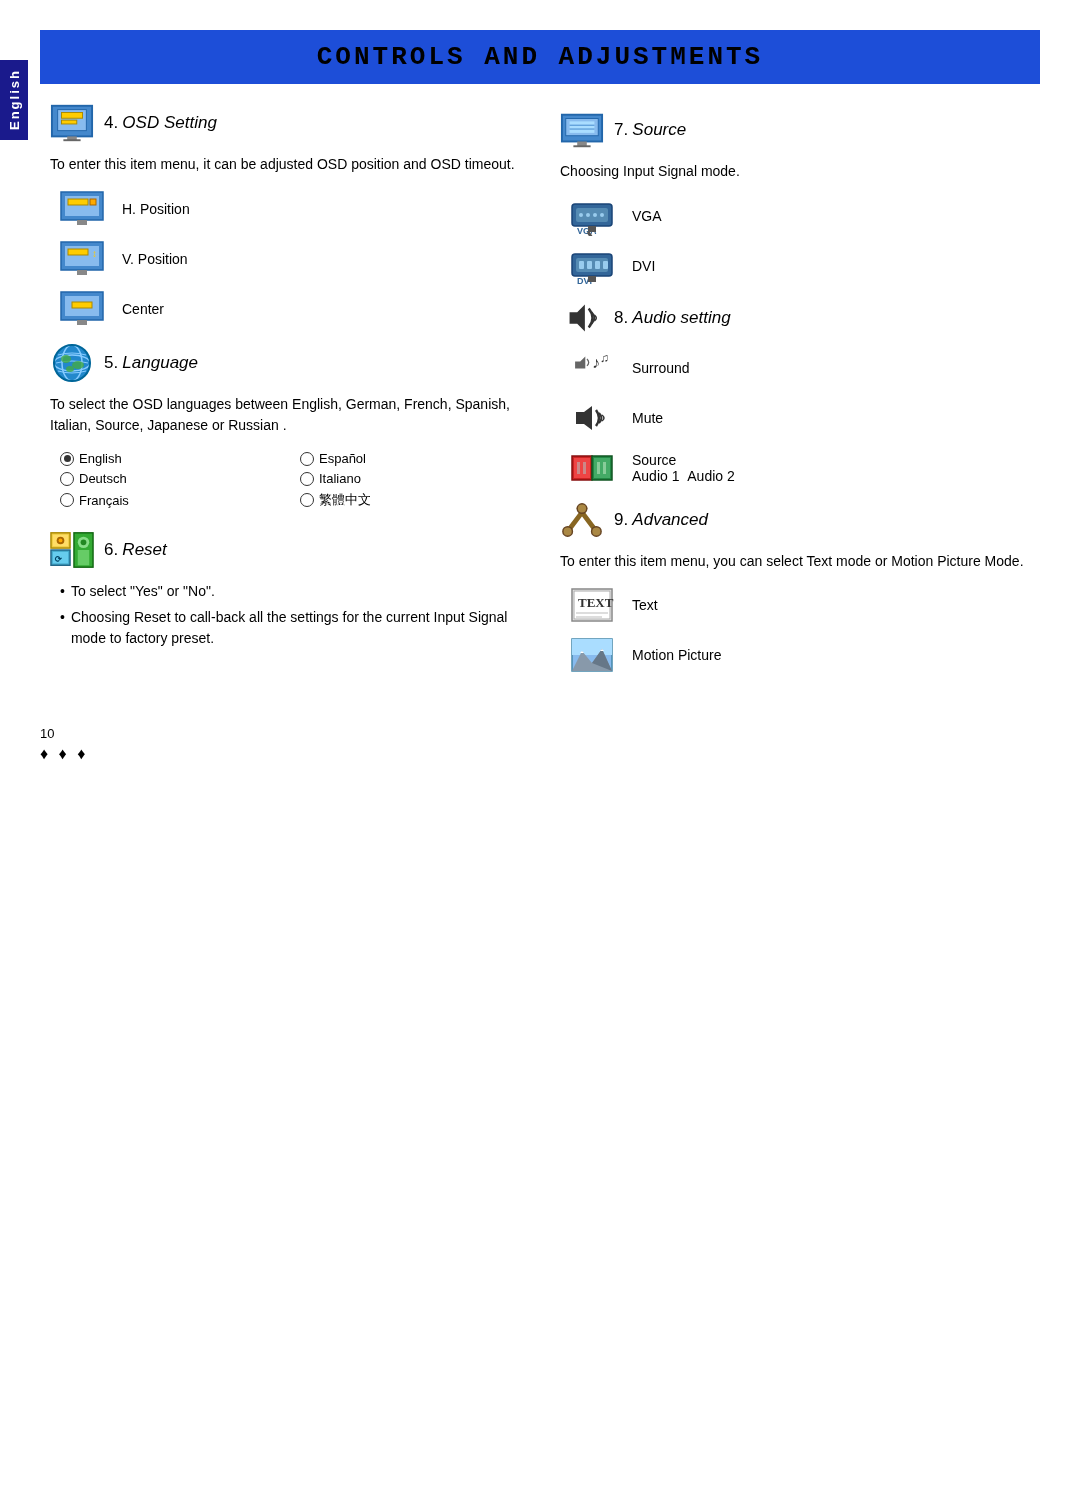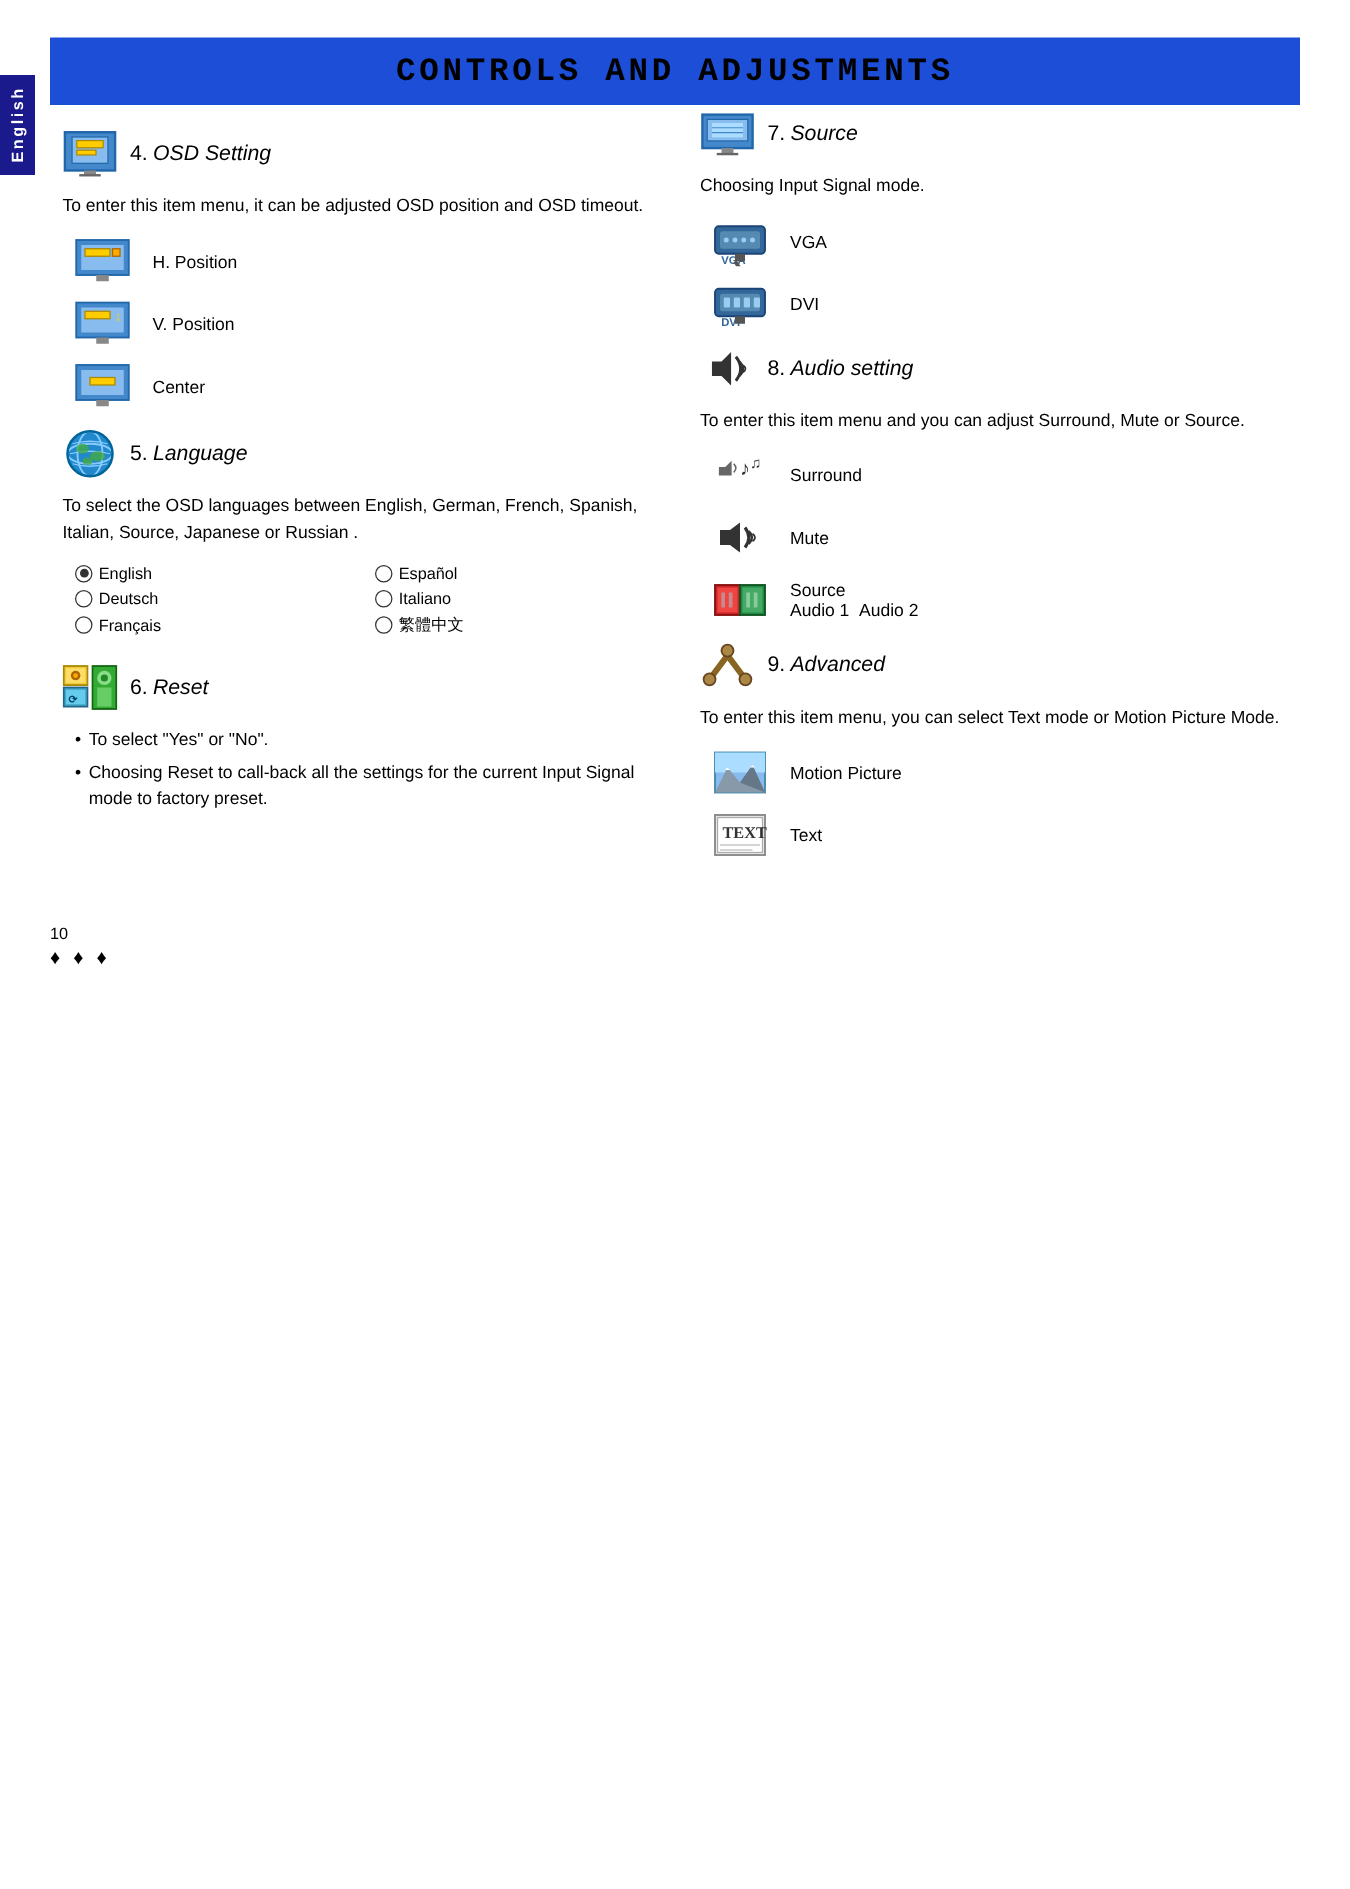--- a/index.html
+++ b/index.html
@@ -50,21 +50,21 @@
       gap: 0;
     }
 
     .left-col {
       width: 50%;
       padding: 20px 20px 20px 10px;
     }
 
     .right-col {
       width: 50%;
-      padding: 4px 10px 20px 20px;
+      padding: 27px 10px 20px 20px;
     }
 
     .section-header {
       display: flex;
       align-items: center;
       gap: 10px;
       margin-bottom: 12px;
     }
 
     .section-title {
@@ -411,21 +411,20 @@
           <path d="M33 14 Q39 20 33 26" stroke="#333" stroke-width="2" fill="none"></path>
           <path d="M36 17 Q40 20 36 23" stroke="#333" stroke-width="1.5" fill="none"></path>
         </svg>
       </div>
       <div>
         <span class="section-num">8.</span>
         <span class="section-title">Audio setting</span>
       </div>
     </div>
 
-    <p class="desc-text">To enter this item menu and you can adjust Surround, Mute or Source.</p>
 
     <div class="sub-item">
       <div class="sub-icon">
         <svg width="44" height="40" viewBox="0 0 44 40">
 
           <polygon points="4,14 10,14 16,8 16,22 10,22 4,22" fill="#666" transform="scale(0.85) translate(2,2)"></polygon>
           <path d="M18 11 Q22 15 18 19" stroke="#666" stroke-width="1.5" fill="none" transform="scale(0.85) translate(2,2)"></path>
 
           <text x="22" y="20" font-size="16" fill="#333">♪</text>
           <text x="30" y="14" font-size="12" fill="#333">♫</text>
@@ -481,47 +480,47 @@
         <span class="section-num">9.</span>
         <span class="section-title">Advanced</span>
       </div>
     </div>
 
     <p class="desc-text">To enter this item menu, you can select Text mode or Motion Picture Mode.</p>
 
     <div class="sub-item">
       <div class="sub-icon">
         <svg width="44" height="40" viewBox="0 0 44 40">
-
-          <rect x="2" y="4" width="40" height="32" fill="#88bbee" stroke="#4488aa" stroke-width="1.5"></rect>
-
-          <rect x="2" y="4" width="40" height="16" fill="#aaddff"></rect>
-
-          <polygon points="2,36 12,16 22,28 32,14 42,36" fill="#8899aa"></polygon>
-          <polygon points="22,28 32,14 42,36" fill="#667788"></polygon>
-
-          <polygon points="30,16 32,14 34,16" fill="#ffffff"></polygon>
-          <polygon points="10,18 12,16 14,18" fill="#ffffff"></polygon>
-        </svg>
-      </div>
-      <span class="sub-label">Motion Picture</span>
-    </div>
-
-    <div class="sub-item">
-      <div class="sub-icon">
-        <svg width="44" height="40" viewBox="0 0 44 40">
           <rect x="2" y="4" width="40" height="32" fill="#eeeeee" stroke="#888888" stroke-width="1.5"></rect>
           <rect x="4" y="6" width="36" height="28" fill="#ffffff" stroke="#aaaaaa" stroke-width="1"></rect>
           <text x="8" y="22" font-size="13" font-weight="bold" fill="#333" font-family="serif">TEXT</text>
           <line x1="6" y1="28" x2="38" y2="28" stroke="#aaa" stroke-width="0.8"></line>
           <line x1="6" y1="32" x2="32" y2="32" stroke="#aaa" stroke-width="0.8"></line>
         </svg>
       </div>
       <span class="sub-label">Text</span>
     </div>
 
+    <div class="sub-item">
+      <div class="sub-icon">
+        <svg width="44" height="40" viewBox="0 0 44 40">
+
+          <rect x="2" y="4" width="40" height="32" fill="#88bbee" stroke="#4488aa" stroke-width="1.5"></rect>
+
+          <rect x="2" y="4" width="40" height="16" fill="#aaddff"></rect>
+
+          <polygon points="2,36 12,16 22,28 32,14 42,36" fill="#8899aa"></polygon>
+          <polygon points="22,28 32,14 42,36" fill="#667788"></polygon>
+
+          <polygon points="30,16 32,14 34,16" fill="#ffffff"></polygon>
+          <polygon points="10,18 12,16 14,18" fill="#ffffff"></polygon>
+        </svg>
+      </div>
+      <span class="sub-label">Motion Picture</span>
+    </div>
+
   </div>
 </div>
 
 <div class="footer">
   <div class="page-number">10</div>
   <div class="dots">♦ ♦ ♦</div>
 </div>
 
 </body></html>

